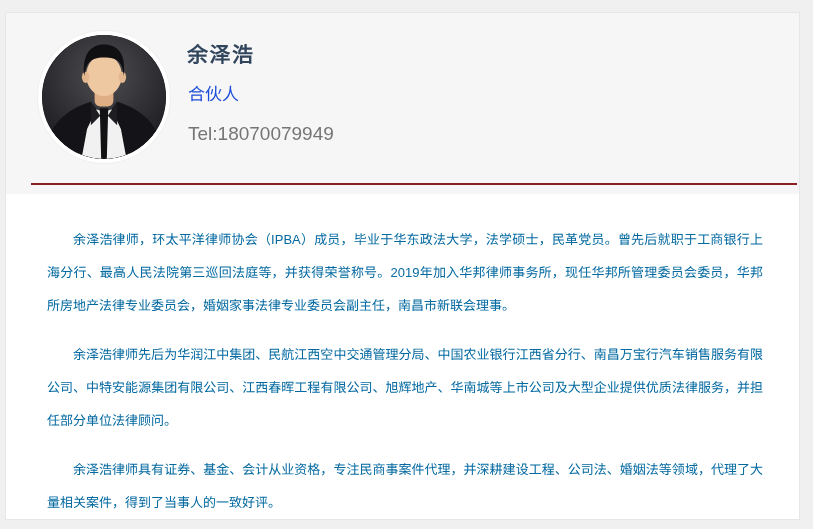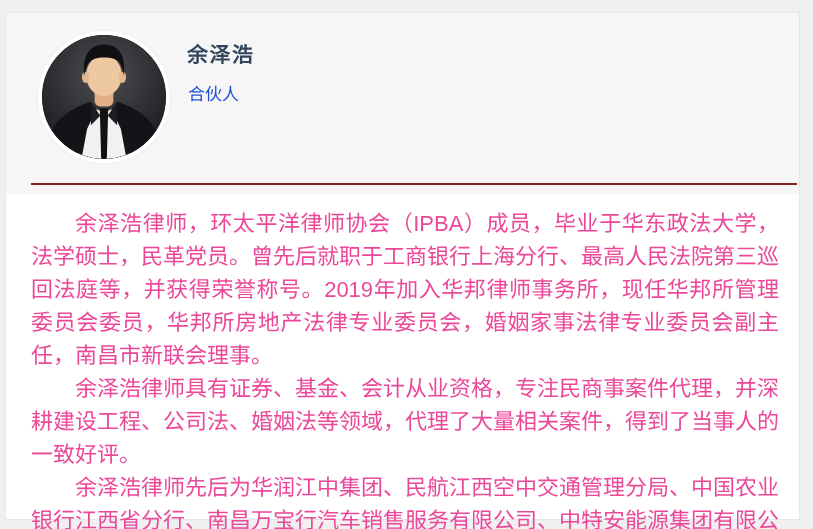--- a/index.html
+++ b/index.html
@@ -66,24 +66,24 @@
     width: 766px; height: 2px;
     background: #8c1f23;
   }
   .bio-section {
     position: absolute;
     left: 0; top: 181px; right: 0; bottom: 0;
     background: #ffffff;
     padding: 13px 20px 0 25px;
   }
   .bio-section p {
-    margin: 0;
-    font-size: 22px;
+    margin: 16px;
+    font-size: 13px;
     line-height: 33px;
-    color: #ec4899;
+    color: #0369a1;
     text-align: justify;
     text-indent: 2em;
   }
 </style>
 </head>
 <body>
 
 <div class="page">
   <div class="card">
 
@@ -122,24 +122,25 @@
             <ellipse cx="46.5" cy="45" rx="4" ry="6" fill="#e3b88e"></ellipse>
             <ellipse cx="85.5" cy="45" rx="4" ry="6" fill="#e3b88e"></ellipse>
 
             <path d="M45 44 C42 18 54 10 66 10 C80 10 90 19 87 44 C86 29 81 24 66 24 C50 24 47 31 45 44 Z" fill="#101013"></path>
           </g>
         </svg>
       </div>
 
       <div class="profile-name">余泽浩</div>
       <div class="profile-title">合伙人</div>
+      <div class="profile-phone">Tel:18070079949</div>
     </div>
 
     <div class="section-divider"></div>
 
     <div class="bio-section">
       <p>余泽浩律师，环太平洋律师协会（IPBA）成员，毕业于华东政法大学，法学硕士，民革党员。曾先后就职于工商银行上海分行、最高人民法院第三巡回法庭等，并获得荣誉称号。2019年加入华邦律师事务所，现任华邦所管理委员会委员，华邦所房地产法律专业委员会，婚姻家事法律专业委员会副主任，南昌市新联会理事。</p>
+      <p>余泽浩律师先后为华润江中集团、民航江西空中交通管理分局、中国农业银行江西省分行、南昌万宝行汽车销售服务有限公司、中特安能源集团有限公司、江西春晖工程有限公司、旭辉地产、华南城等上市公司及大型企业提供优质法律服务，并担任部分单位法律顾问。</p>
       <p>余泽浩律师具有证券、基金、会计从业资格，专注民商事案件代理，并深耕建设工程、公司法、婚姻法等领域，代理了大量相关案件，得到了当事人的一致好评。</p>
-      <p>余泽浩律师先后为华润江中集团、民航江西空中交通管理分局、中国农业银行江西省分行、南昌万宝行汽车销售服务有限公司、中特安能源集团有限公司、江西春晖工程有限公司、旭辉地产、华南城等上市公司及大型企业提供优质法律服务，并担任部分单位法律顾问。</p>
     </div>
 
   </div>
 </div>
 
 </body></html>

